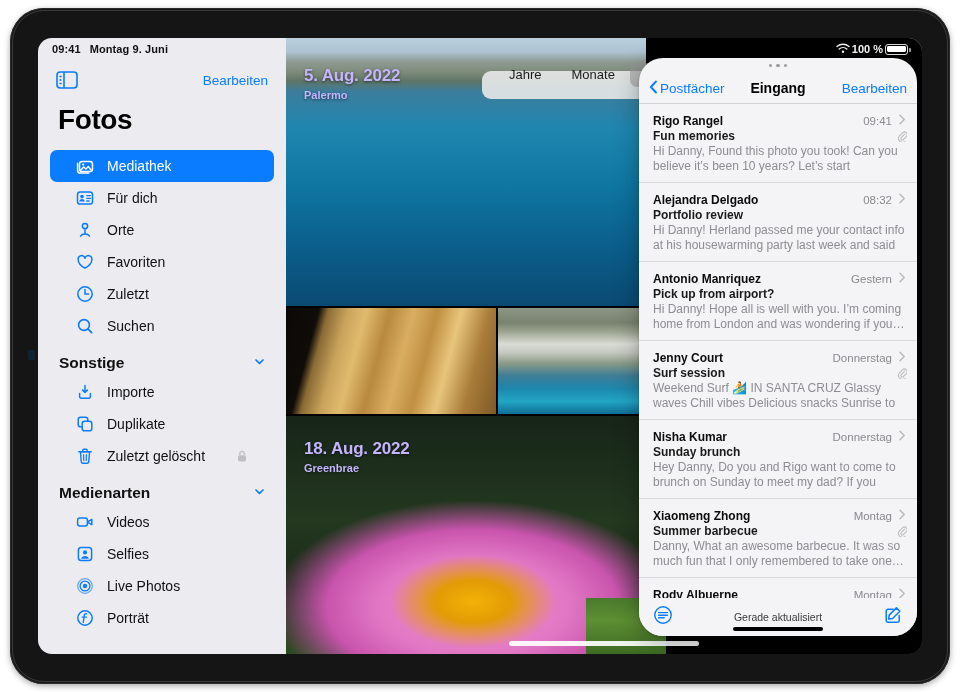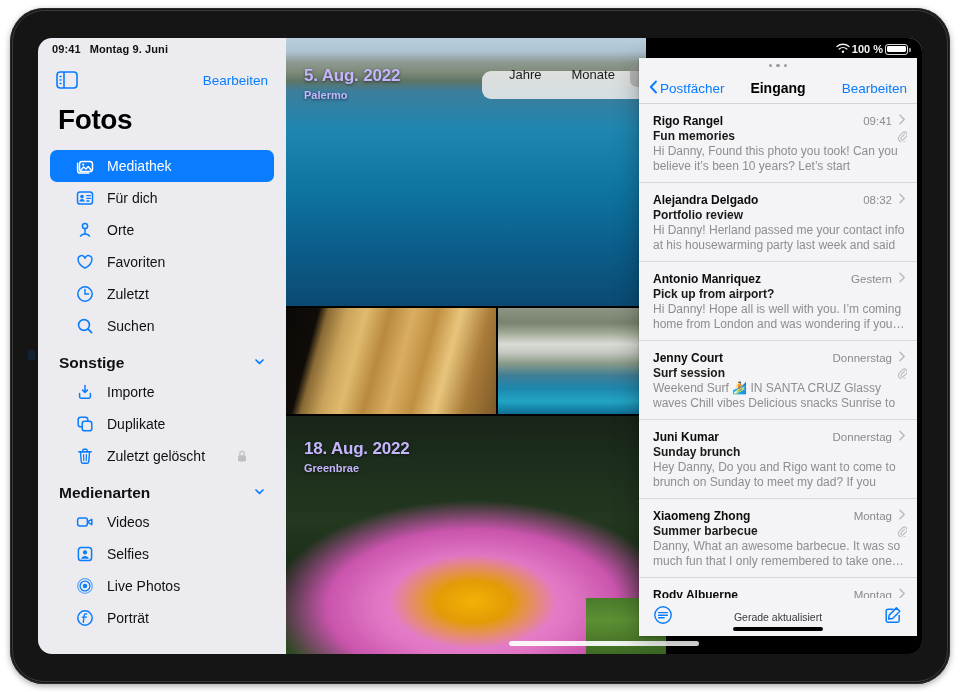--- a/index.html
+++ b/index.html
@@ -191,21 +191,21 @@
     bottom: 8px; width: 190px; height: 5px;
     border-radius: 3px; background: rgba(255,255,255,.92);
     z-index: 9;
   }
 
   
   #mail-panel {
     position: absolute; right: 5px; top: 20px;
     width: 278px; height: 578px;
     background: #f4f4f6;
-    border-radius: 0;
+    border-radius: 24px;
     box-shadow: 0 6px 24px rgba(0,0,0,.30), 0 1px 3px rgba(0,0,0,.22);
     overflow: hidden;
     z-index: 30;
     display: flex; flex-direction: column;
   }
   #mail-grabber {
     height: 15px; display: flex; align-items: center; justify-content: center;
     gap: 4px; flex: none;
   }
   #mail-grabber span {
@@ -589,21 +589,21 @@
           <div class="preview">Weekend Surf 🏄 IN SANTA CRUZ Glassy waves Chill vibes Delicious snacks Sunrise to s…</div>
           <span class="clip">
             <svg width="10" height="12" viewBox="0 0 10 12" fill="none">
                 <path d="M7.6 4.1L4.2 7.6a1.5 1.5 0 002.1 2.1l3.2-3.3a2.7 2.7 0 00-3.8-3.8L2.3 6a4 4 0 005.6 5.6" stroke="#7a7a7e" stroke-width="1.1" fill="none" stroke-linecap="round"></path>
               </svg>
           </span>
         </div>
 
         <div class="mail-row">
           <div class="line1">
-            <span class="sender">Juni Kumar</span>
+            <span class="sender">Nisha Kumar</span>
             <span class="when">Donnerstag</span>
             <span class="chev-r">
               <svg width="9" height="11" viewBox="0 0 9 11" fill="none">
                   <path d="M2 1.3l4.2 4.2L2 9.7" stroke="#8a8a8e" stroke-width="1.5" stroke-linecap="round" stroke-linejoin="round" fill="none"></path>
                 </svg>
             </span>
           </div>
           <div class="subject">Sunday brunch</div>
           <div class="preview">Hey Danny, Do you and Rigo want to come to brunch on Sunday to meet my dad? If you two…</div>
         </div>

